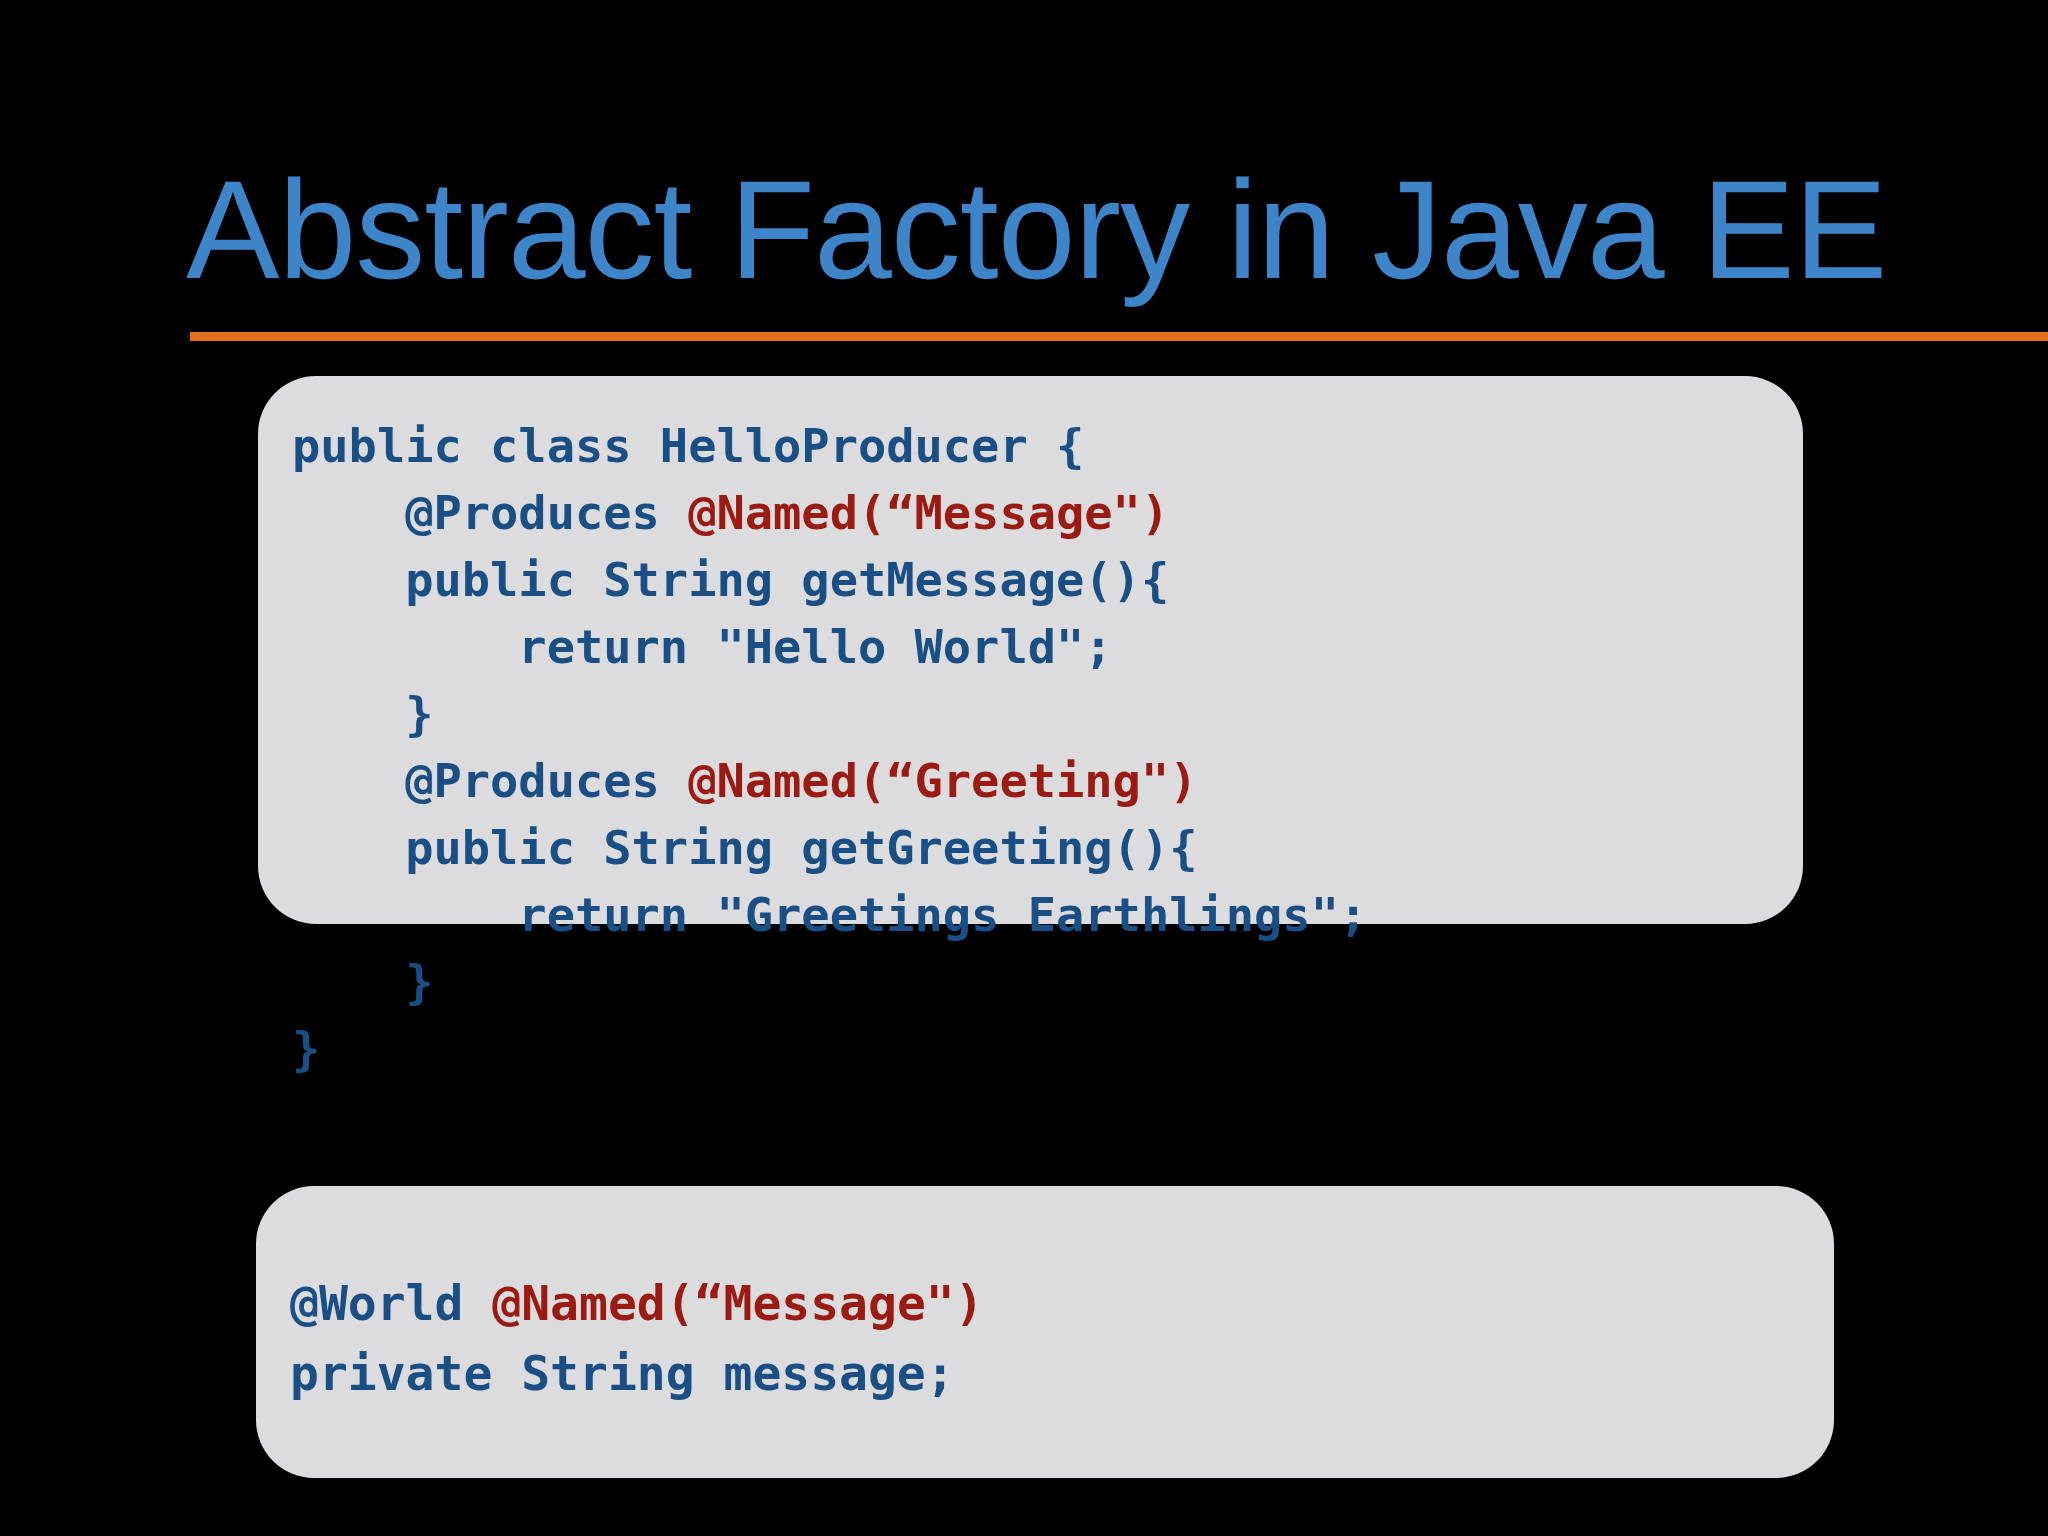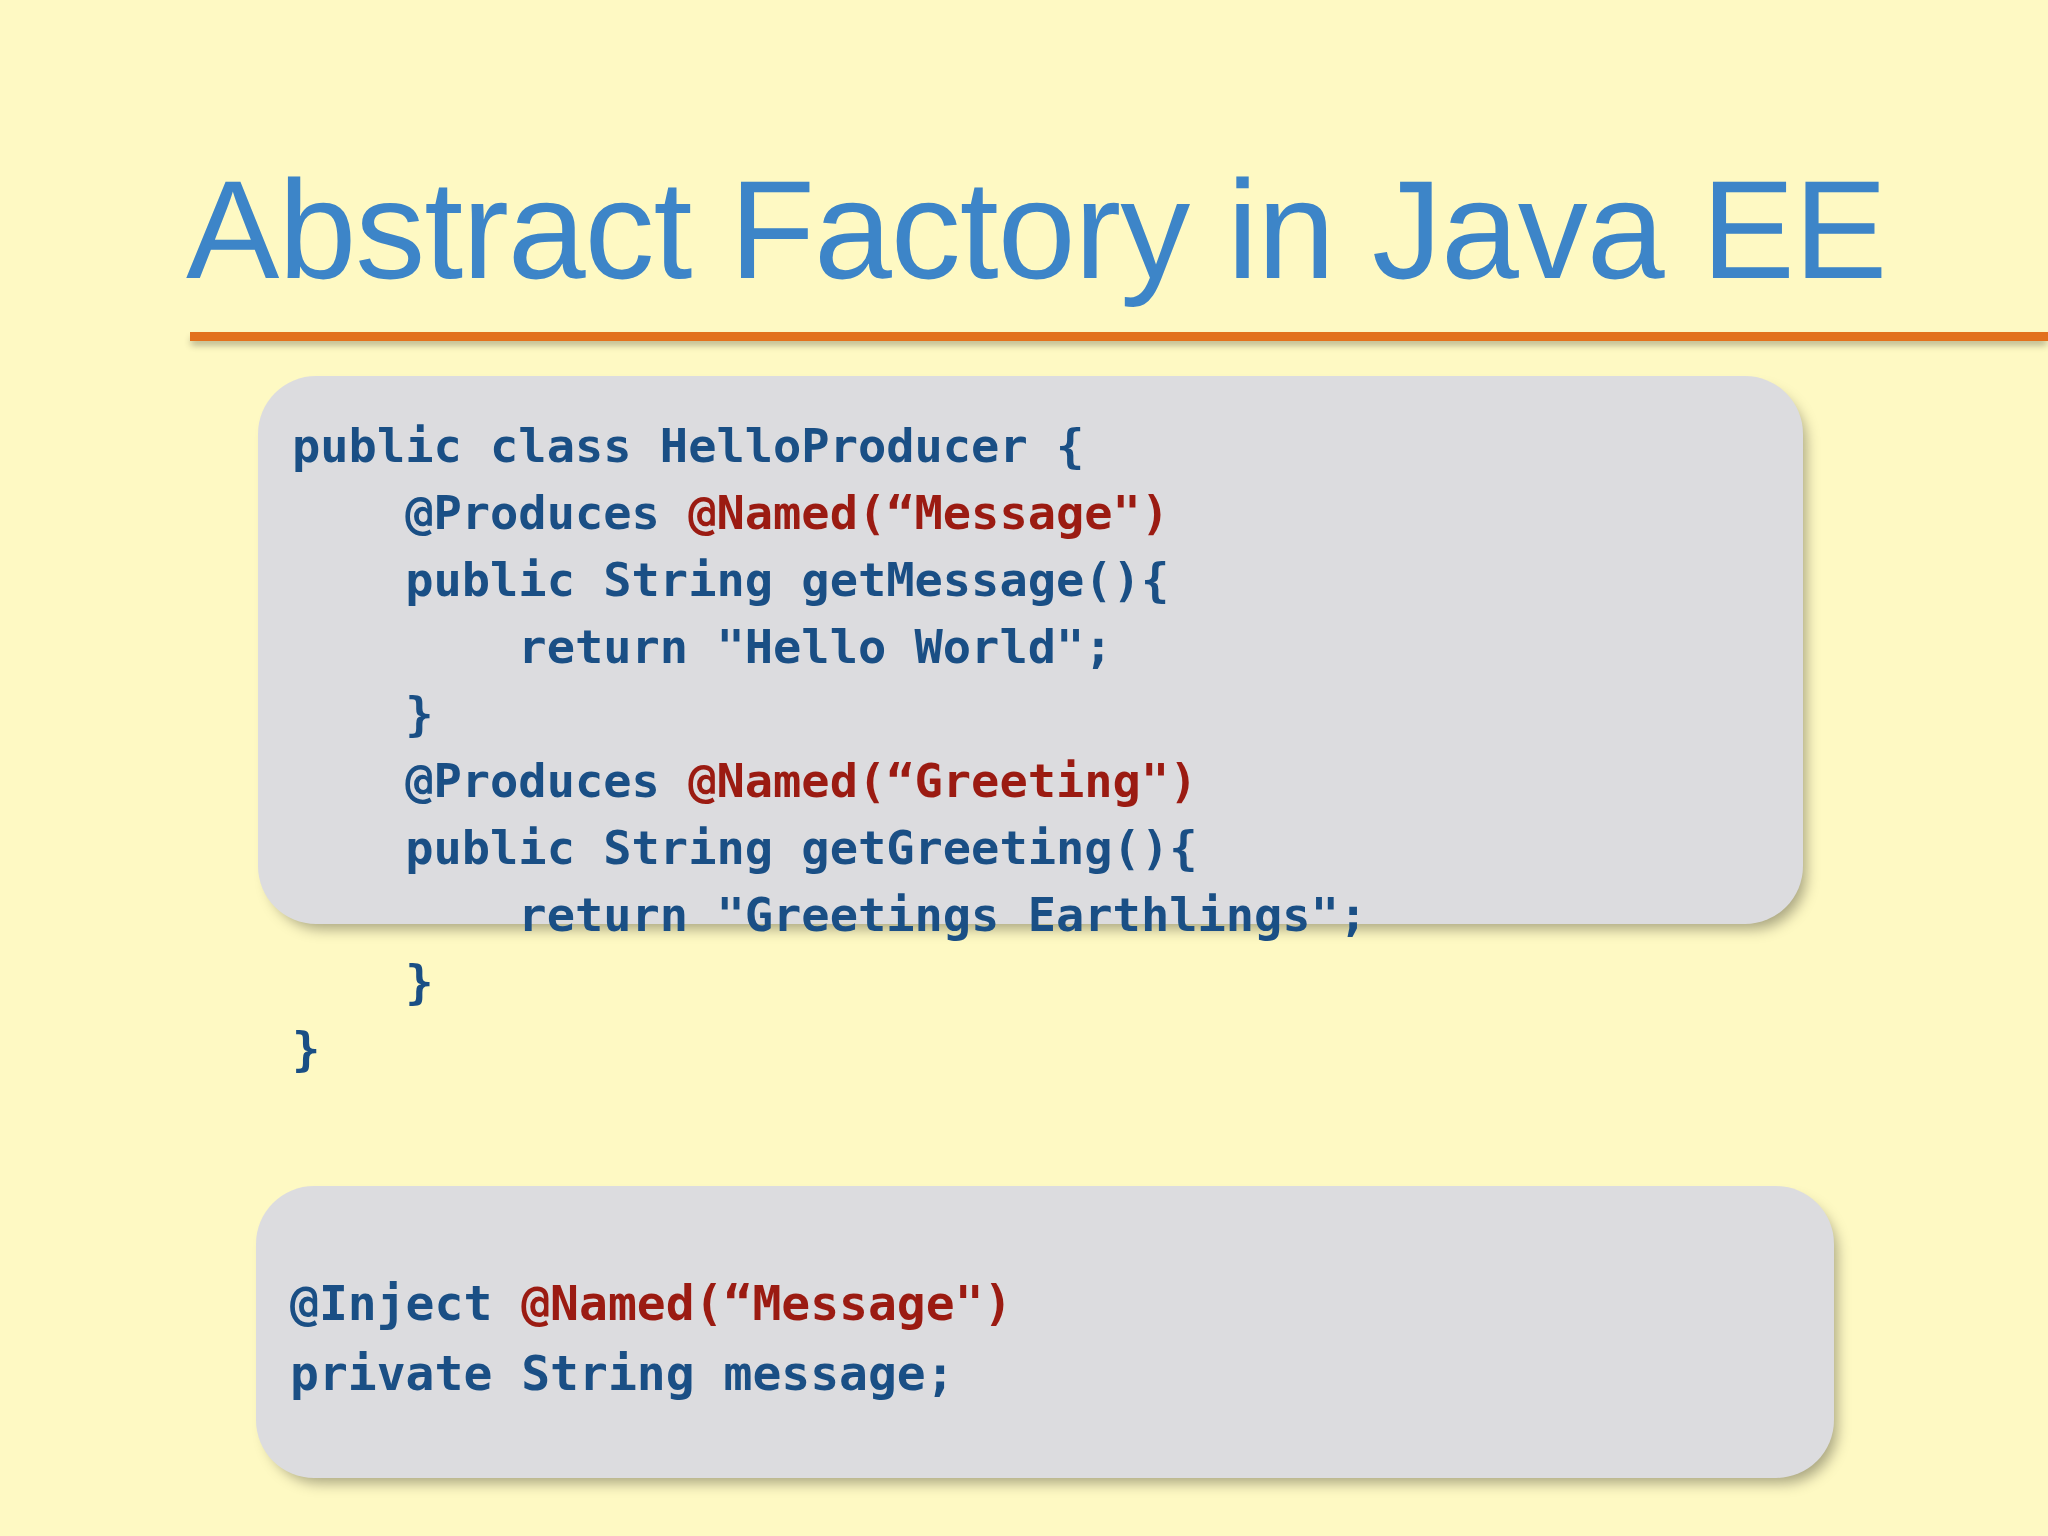--- a/index.html
+++ b/index.html
@@ -13,21 +13,21 @@
     position: relative;
     overflow: hidden;
     font-family: "Liberation Sans", sans-serif;
     -webkit-font-smoothing: antialiased;
   }
 
   
   #slide {
     position: absolute;
     inset: 0;
-    background: #fef9c3;
+    background: #000000;
   }
 
   
   #slide-title {
     position: absolute;
     left: 186px;
     top: 150px;
     width: 1800px;
     height: 160px;
     line-height: 160px;
@@ -101,16 +101,16 @@
 
   <div id="slide-title">Abstract Factory in Java EE</div>
 
   <div id="title-divider"></div>
 
   <div id="code-panel-producer" class="code-panel">
     <div class="code-block"><span class="code-line"><span class="tok-kw">public class HelloProducer {</span></span><span class="code-line"><span class="tok-kw">    @Produces </span><span class="tok-ann">@Named(“Message")</span></span><span class="code-line"><span class="tok-kw">    public String getMessage(){</span></span><span class="code-line"><span class="tok-kw">        return "Hello World";</span></span><span class="code-line"><span class="tok-kw">    }</span></span><span class="code-line"><span class="tok-kw">    @Produces </span><span class="tok-ann">@Named(“Greeting")</span></span><span class="code-line"><span class="tok-kw">    public String getGreeting(){</span></span><span class="code-line"><span class="tok-kw">        return "Greetings Earthlings";</span></span><span class="code-line"><span class="tok-kw">    }</span></span><span class="code-line"><span class="tok-kw">}</span></span></div>
   </div>
 
   <div id="code-panel-inject" class="code-panel">
-    <div class="code-block"><span class="code-line"><span class="tok-kw">@Inject </span><span class="tok-ann">@Named(“Message")</span></span><span class="code-line"><span class="tok-kw">private String message;</span></span></div>
+    <div class="code-block"><span class="code-line"><span class="tok-kw">@World </span><span class="tok-ann">@Named(“Message")</span></span><span class="code-line"><span class="tok-kw">private String message;</span></span></div>
   </div>
 
 </div>
 
 </body></html>

